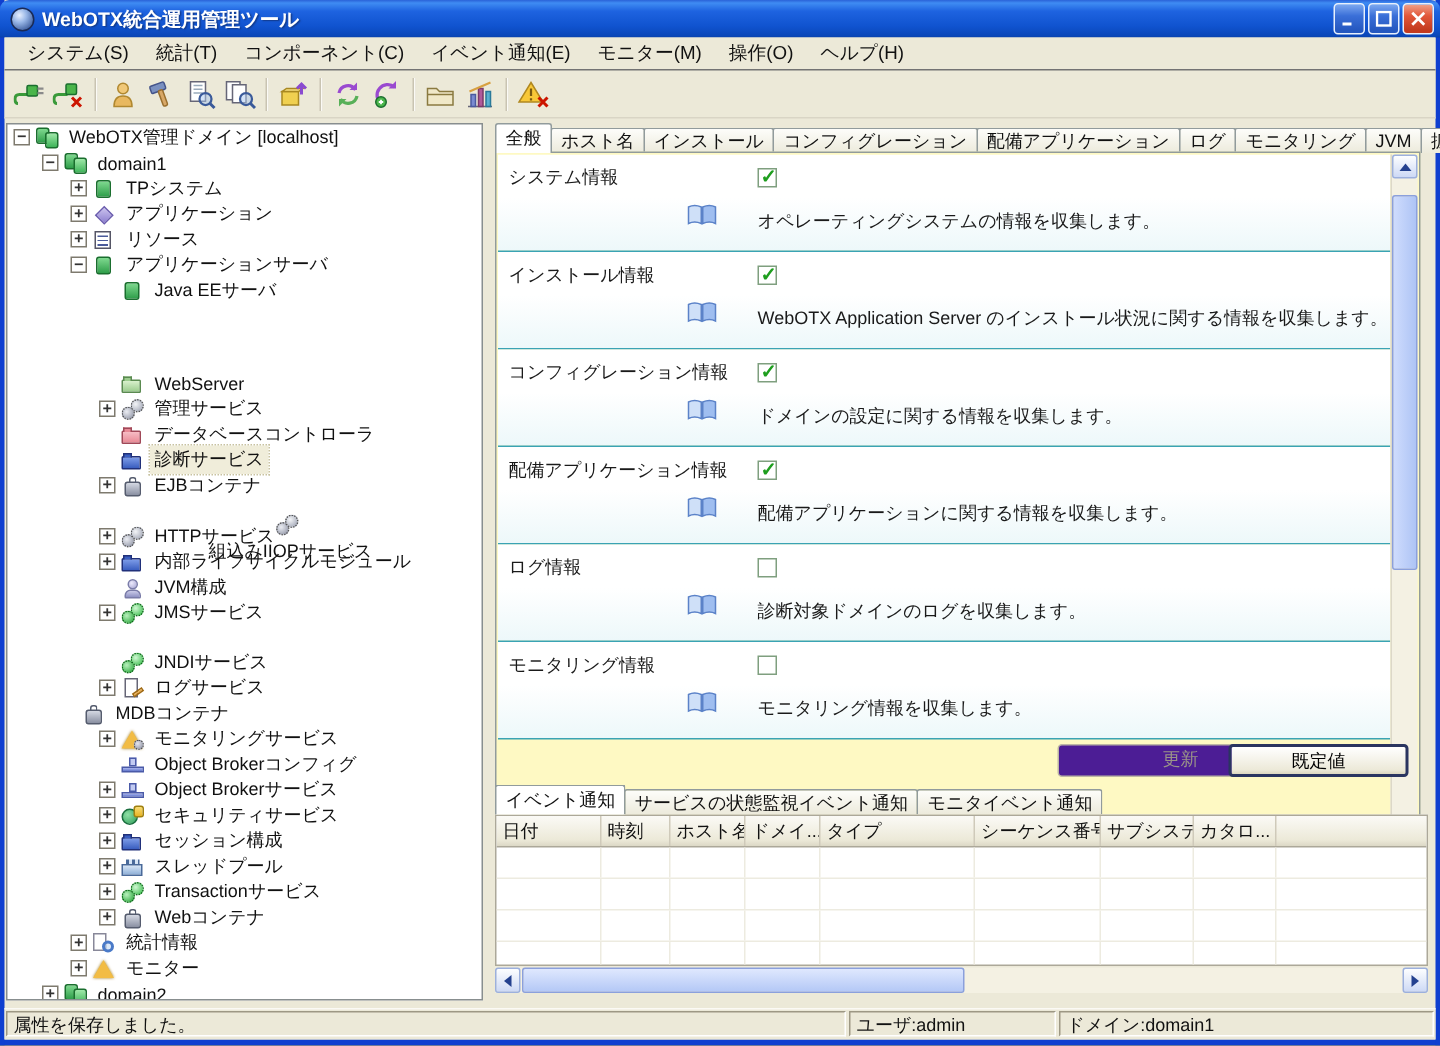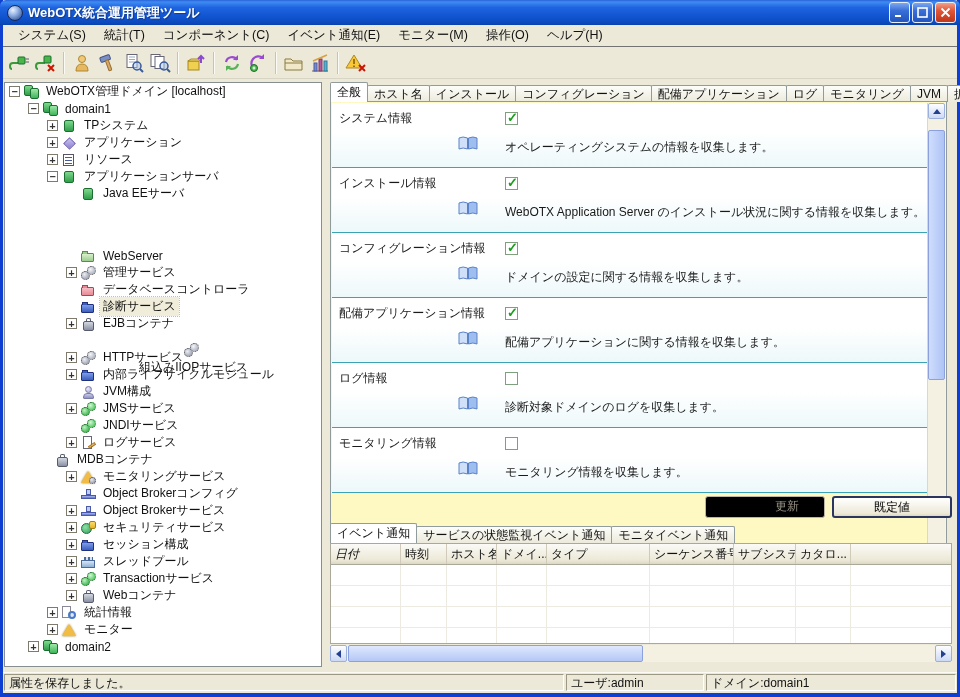--- a/index.html
+++ b/index.html
@@ -94,22 +94,22 @@
   .vthumb{position:absolute;left:0;top:27px;height:250px;width:17px;border:1px solid #8ba0dc;border-radius:2px;box-sizing:border-box;
     background:linear-gradient(90deg,#cfdcfd,#aec4f5);}
   .arrow{width:0;height:0;}
   .arr-up{border-left:4px solid transparent;border-right:4px solid transparent;border-bottom:5px solid #24418f;}
   .arr-down{border-left:4px solid transparent;border-right:4px solid transparent;border-top:5px solid #24418f;}
   .arr-left{border-top:4px solid transparent;border-bottom:4px solid transparent;border-right:5px solid #24418f;}
   .arr-right{border-top:4px solid transparent;border-bottom:4px solid transparent;border-left:5px solid #24418f;}
   
   .actions{position:absolute;left:327px;top:491px;right:2px;height:31px;}
   .btn{position:absolute;top:5px;height:22px;width:120px;font-size:12px;text-align:center;line-height:19px;box-sizing:border-box;border-radius:3px;}
-  .btn-update{right:130px;background:#000000;border:1px solid #bcb6a4;color:#9a9488;padding-left:44px;}
-  .btn-default{right:3px;background:linear-gradient(#ffffff,#ece9d8 85%,#ddd8c0);border:2px solid #2a3560;color:#000;}
+  .btn-update{right:130px;background:#4c1d95;border:1px solid #bcb6a4;color:#9a9488;padding-left:44px;}
+  .btn-default{right:16px;background:linear-gradient(#ffffff,#ece9d8 85%,#ddd8c0);border:2px solid #2a3560;color:#000;}
   
   .event-tabs{position:absolute;left:327px;top:522px;right:2px;height:21px;display:flex;align-items:flex-end;}
   .event-table{position:absolute;left:327px;top:543px;right:5px;height:101px;background:#fff;border:1px solid #aca899;box-sizing:border-box;overflow:hidden;}
   .thead{display:flex;height:20px;background:linear-gradient(#fbfaf6,#ece9d8 80%,#dcd8c6);border-bottom:1px solid #aca899;}
   .th{font-size:12px;color:#111;line-height:20px;padding-left:4px;box-sizing:border-box;border-right:1px solid #cfcaba;white-space:nowrap;overflow:hidden;flex:0 0 auto;}
   .tbody-row{display:flex;height:20px;border-bottom:1px solid #edebe0;}
   .td{box-sizing:border-box;border-right:1px solid #edebe0;height:100%;flex:0 0 auto;}
   .hscroll{position:absolute;left:327px;top:645px;right:5px;height:17px;background:#f4f1e3;}
   .hbtn{position:absolute;top:0;width:17px;height:17px;border:1px solid #9cb0dd;border-radius:2px;box-sizing:border-box;
     background:linear-gradient(180deg,#fdfeff,#cdd9f5);display:flex;align-items:center;justify-content:center;}
@@ -334,21 +334,21 @@
       <div class="trow" style="padding-left: 61px;">
         <span class="tog" style="visibility: hidden;"></span>
         <span class="ti ico-jvm"></span>
         <span class="tlabel">JVM構成</span>
       </div>
       <div class="trow" style="padding-left: 61px;">
         <span class="tog">+</span>
         <span class="ti ico-gears-green"></span>
         <span class="tlabel">JMSサービス</span>
       </div>
-      <div class="trow" style="padding-left: 61px;">
+      <div class="trow" style="padding-left: 61px; margin-top: 16px;">
         <span class="tog" style="visibility: hidden;"></span>
         <span class="ti ico-gears-green"></span>
         <span class="tlabel">JNDIサービス</span>
       </div>
       <div class="trow" style="padding-left: 61px;">
         <span class="tog">+</span>
         <span class="ti ico-log"></span>
         <span class="tlabel">ログサービス</span>
       </div>
       <div class="trow" style="padding-left: 35px;">
@@ -521,21 +521,21 @@
   <div class="event-tabs" id="etabs">
 
   <div class="tab active">イベント通知</div>
       <div class="tab">サービスの状態監視イベント通知</div>
       <div class="tab">モニタイベント通知</div>
     </div>
 
   <div class="event-table">
     <div class="thead" id="thead">
 
-    <div class="th" style="width: 70px; font-style: italic;">日付</div>
+    <div class="th" style="width: 70px;">日付</div>
         <div class="th" style="width: 46px;">時刻</div>
         <div class="th" style="width: 50px;">ホスト名</div>
         <div class="th" style="width: 50px;">ドメイ...</div>
         <div class="th" style="width: 103px;">タイプ</div>
         <div class="th" style="width: 84px;">シーケンス番号</div>
         <div class="th" style="width: 62px;">サブシステ...</div>
         <div class="th" style="width: 55px;">カタロ...</div>
       </div>
     <div id="tbody">
         <div class="tbody-row">

